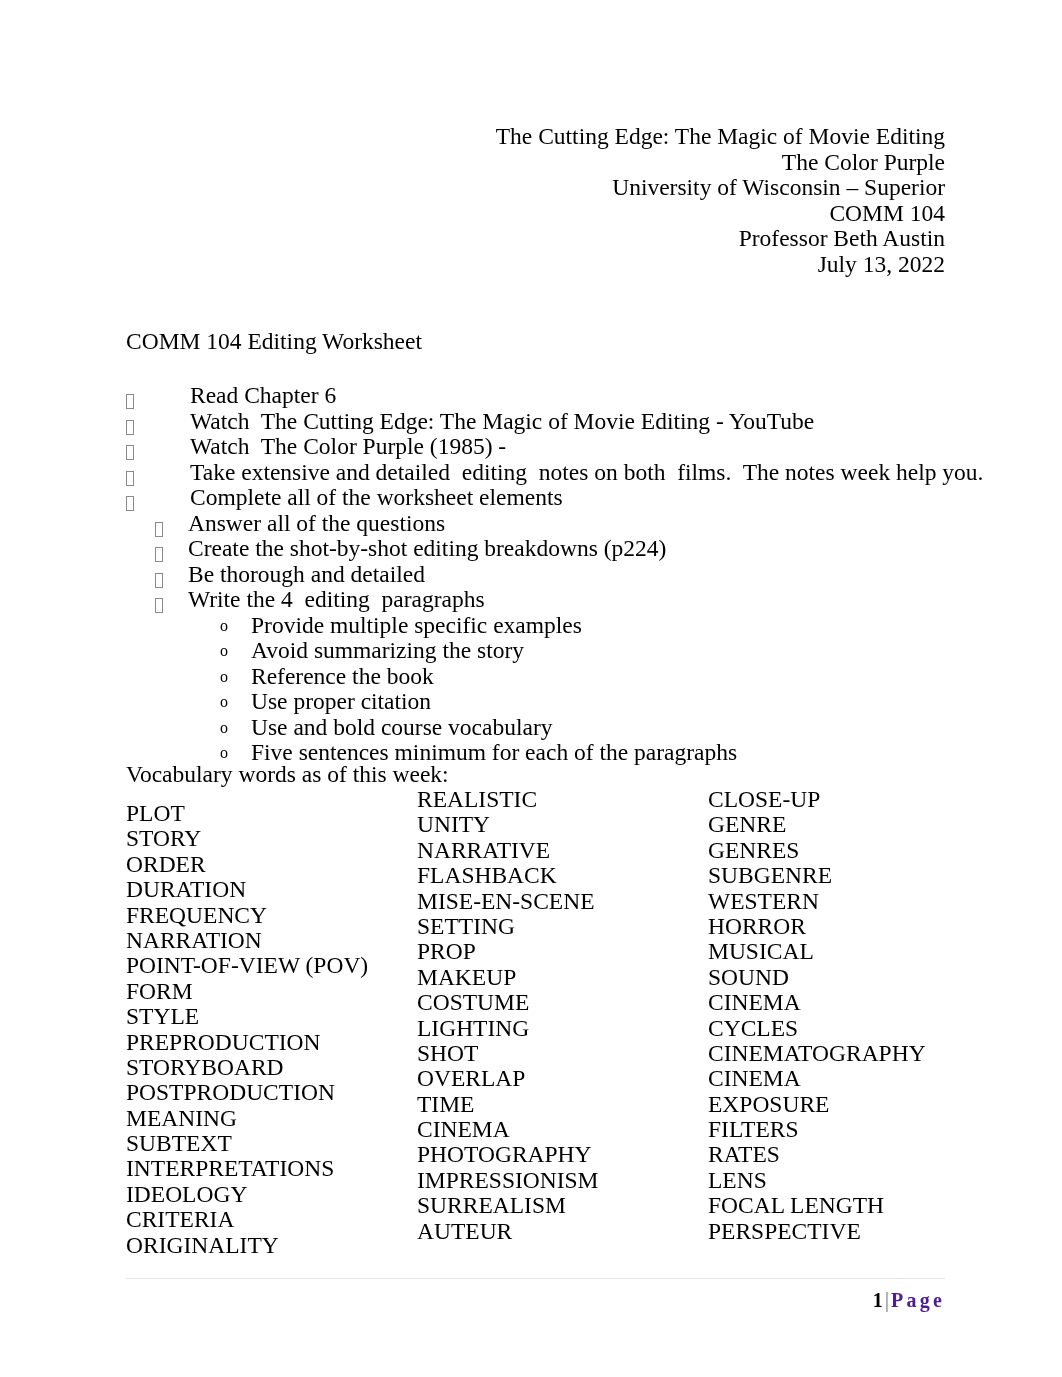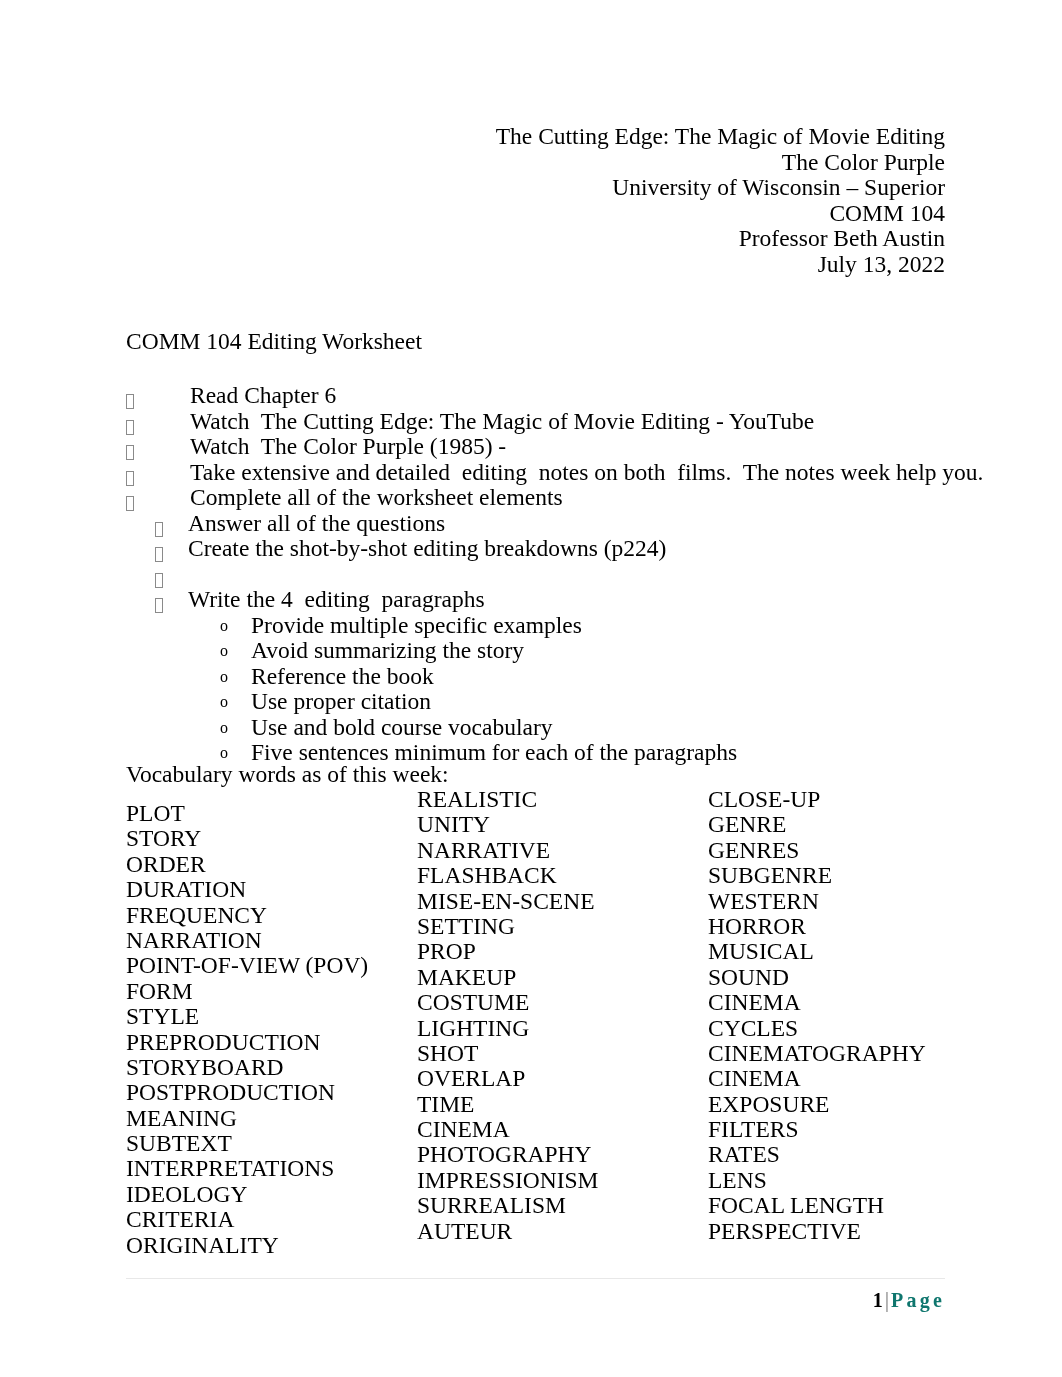--- a/index.html
+++ b/index.html
@@ -141,21 +141,21 @@
     top: 1288px;
     width: 819px;
     text-align: right;
     font-size: 20px;
     line-height: 24px;
     font-weight: bold;
     white-space: pre;
   }
   .footer .pagenum { color: #000000; }
   .footer .sep     { color: #9a9a9a; padding: 0 2px; }
-  .footer .pword   { color: #0f766e; letter-spacing: 3.2px; }
+  .footer .pword   { color: #4c1d95; letter-spacing: 3.2px; }
 </style>
 </head>
 <body>
 
 <div class="page">
 
   <div class="header-block">
     <div class="header-line">The Cutting Edge: The Magic of Movie Editing</div>
     <div class="header-line">The Color Purple</div>
     <div class="header-line">University of Wisconsin – Superior</div>
@@ -192,20 +192,21 @@
     <div class="li lvl2">
       <span class="bullet"><span class="tofu"></span></span>
       <span class="txt">Answer all of the questions</span>
     </div>
     <div class="li lvl2">
       <span class="bullet"><span class="tofu"></span></span>
       <span class="txt">Create the shot-by-shot editing breakdowns (p224)</span>
     </div>
     <div class="li lvl2">
       <span class="bullet"><span class="tofu"></span></span>
+      <span class="txt">Be thorough and detailed</span>
     </div>
     <div class="li lvl2">
       <span class="bullet"><span class="tofu"></span></span>
       <span class="txt">Write the 4  editing  paragraphs</span>
     </div>
 
     <div class="li lvl3">
       <span class="bullet">o</span>
       <span class="txt">Provide multiple specific examples</span>
     </div>

